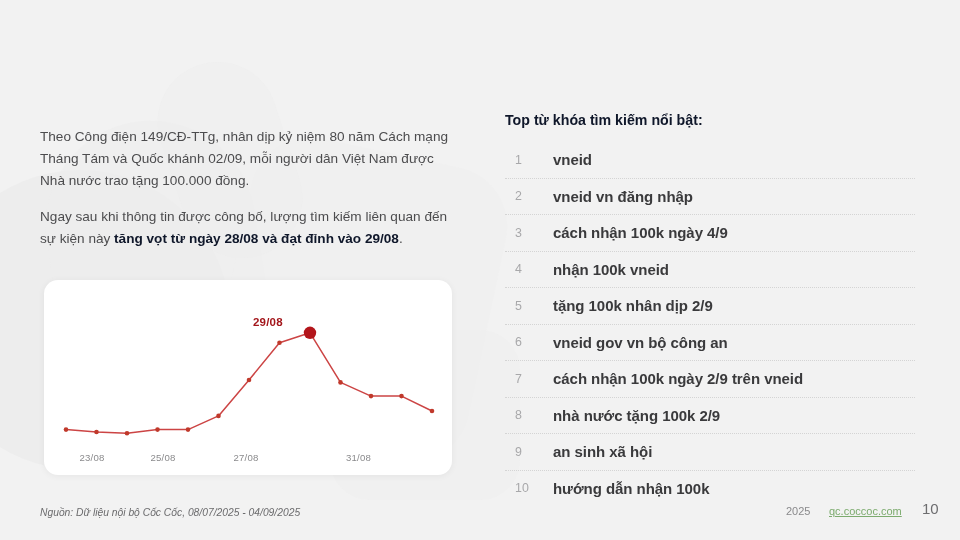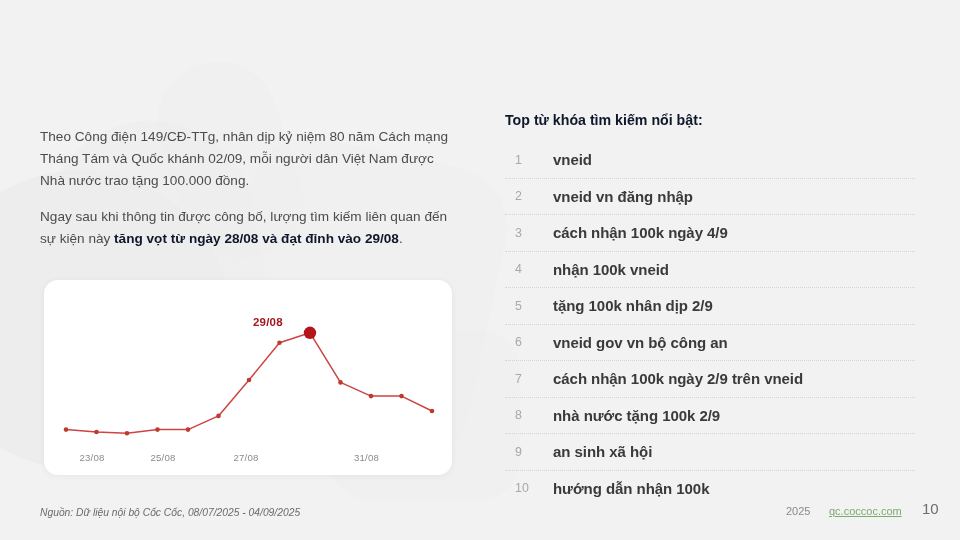--- a/index.html
+++ b/index.html
@@ -129,21 +129,21 @@
           <circle cx="357.5" cy="116.1" r="2.3" fill="#c0392b"></circle>
           <circle cx="388.0" cy="131.0" r="2.3" fill="#c0392b"></circle>
         </g>
     </svg>
   </div>
   <div class="peak-label">29/08</div>
   <div id="xticks">
       <div class="xtick" style="left: 79.5px; top: 452px;">23/08</div>
       <div class="xtick" style="left: 140.5px; top: 452px; margin-left: 10px;">25/08</div>
       <div class="xtick" style="left: 201.5px; top: 452px; margin-left: 32px;">27/08</div>
-      <div class="xtick" style="left: 354px; top: 452px;">31/08</div>
+      <div class="xtick" style="left: 346px; top: 452px;">31/08</div>
     </div>
 
   <div class="kw-title">Top từ khóa tìm kiếm nổi bật:</div>
   <div class="kw-list" id="kw-list">
       <div class="kw-row">
         <div class="kw-num">1</div>
         <div class="kw-text">vneid</div>
       </div>
       <div class="kw-row">
         <div class="kw-num">2</div>

